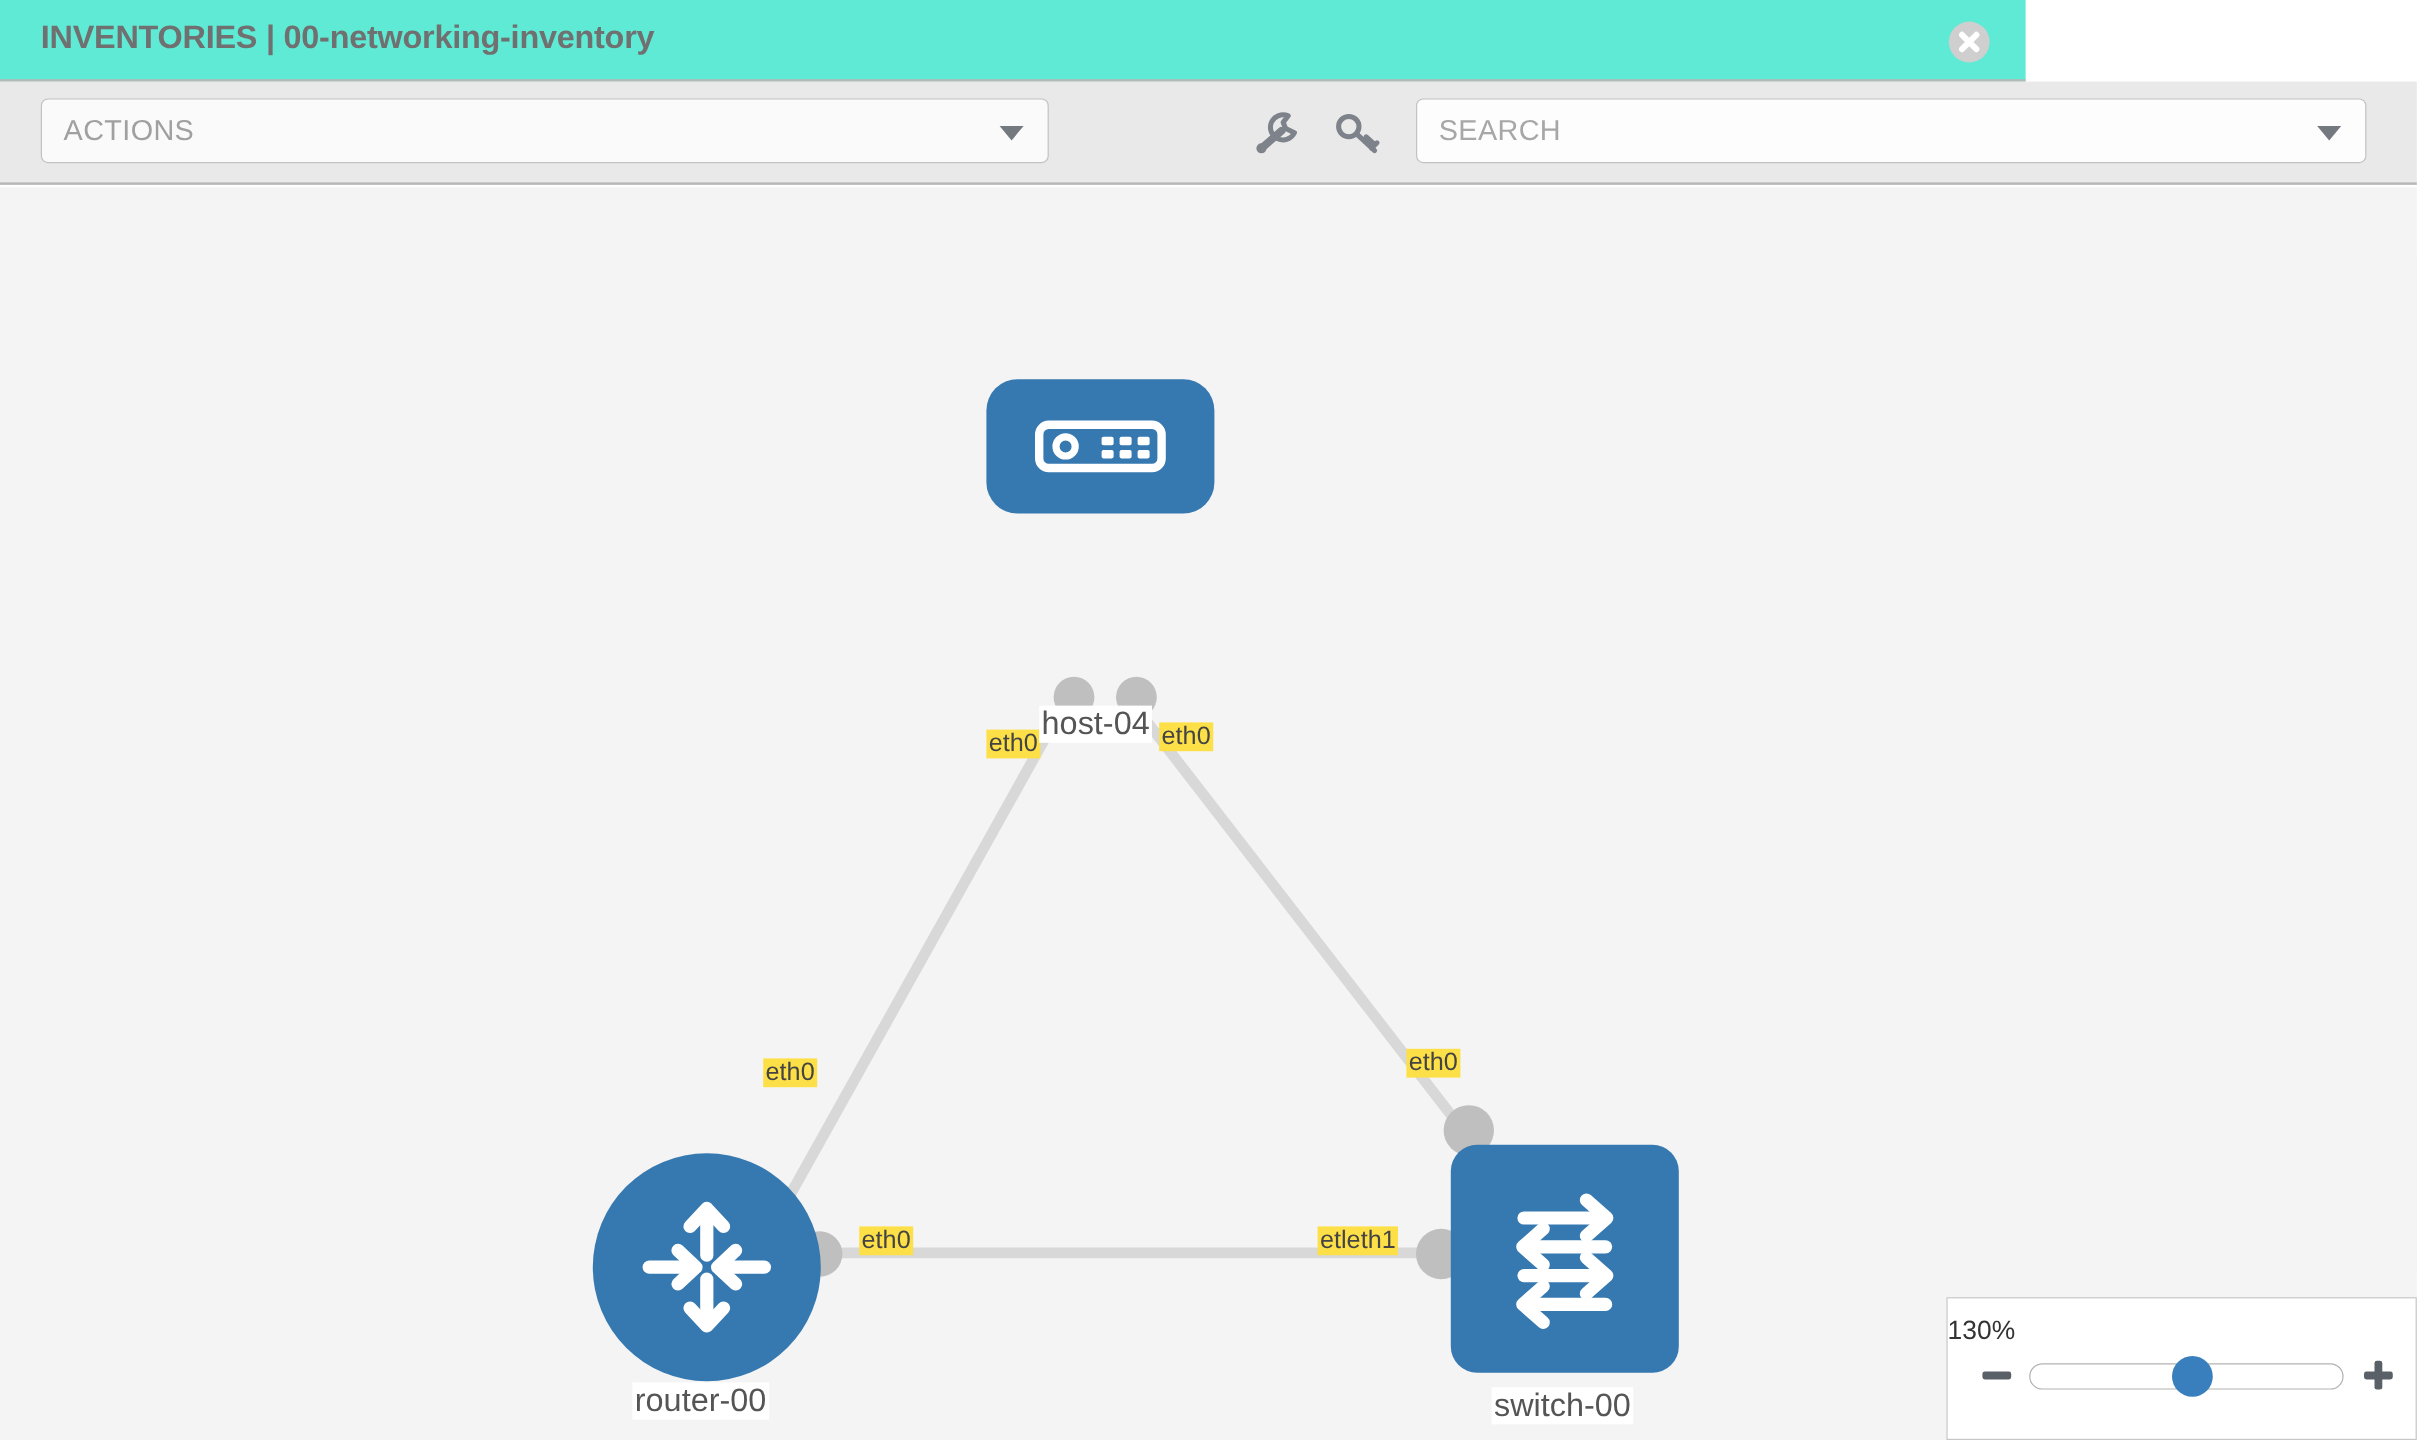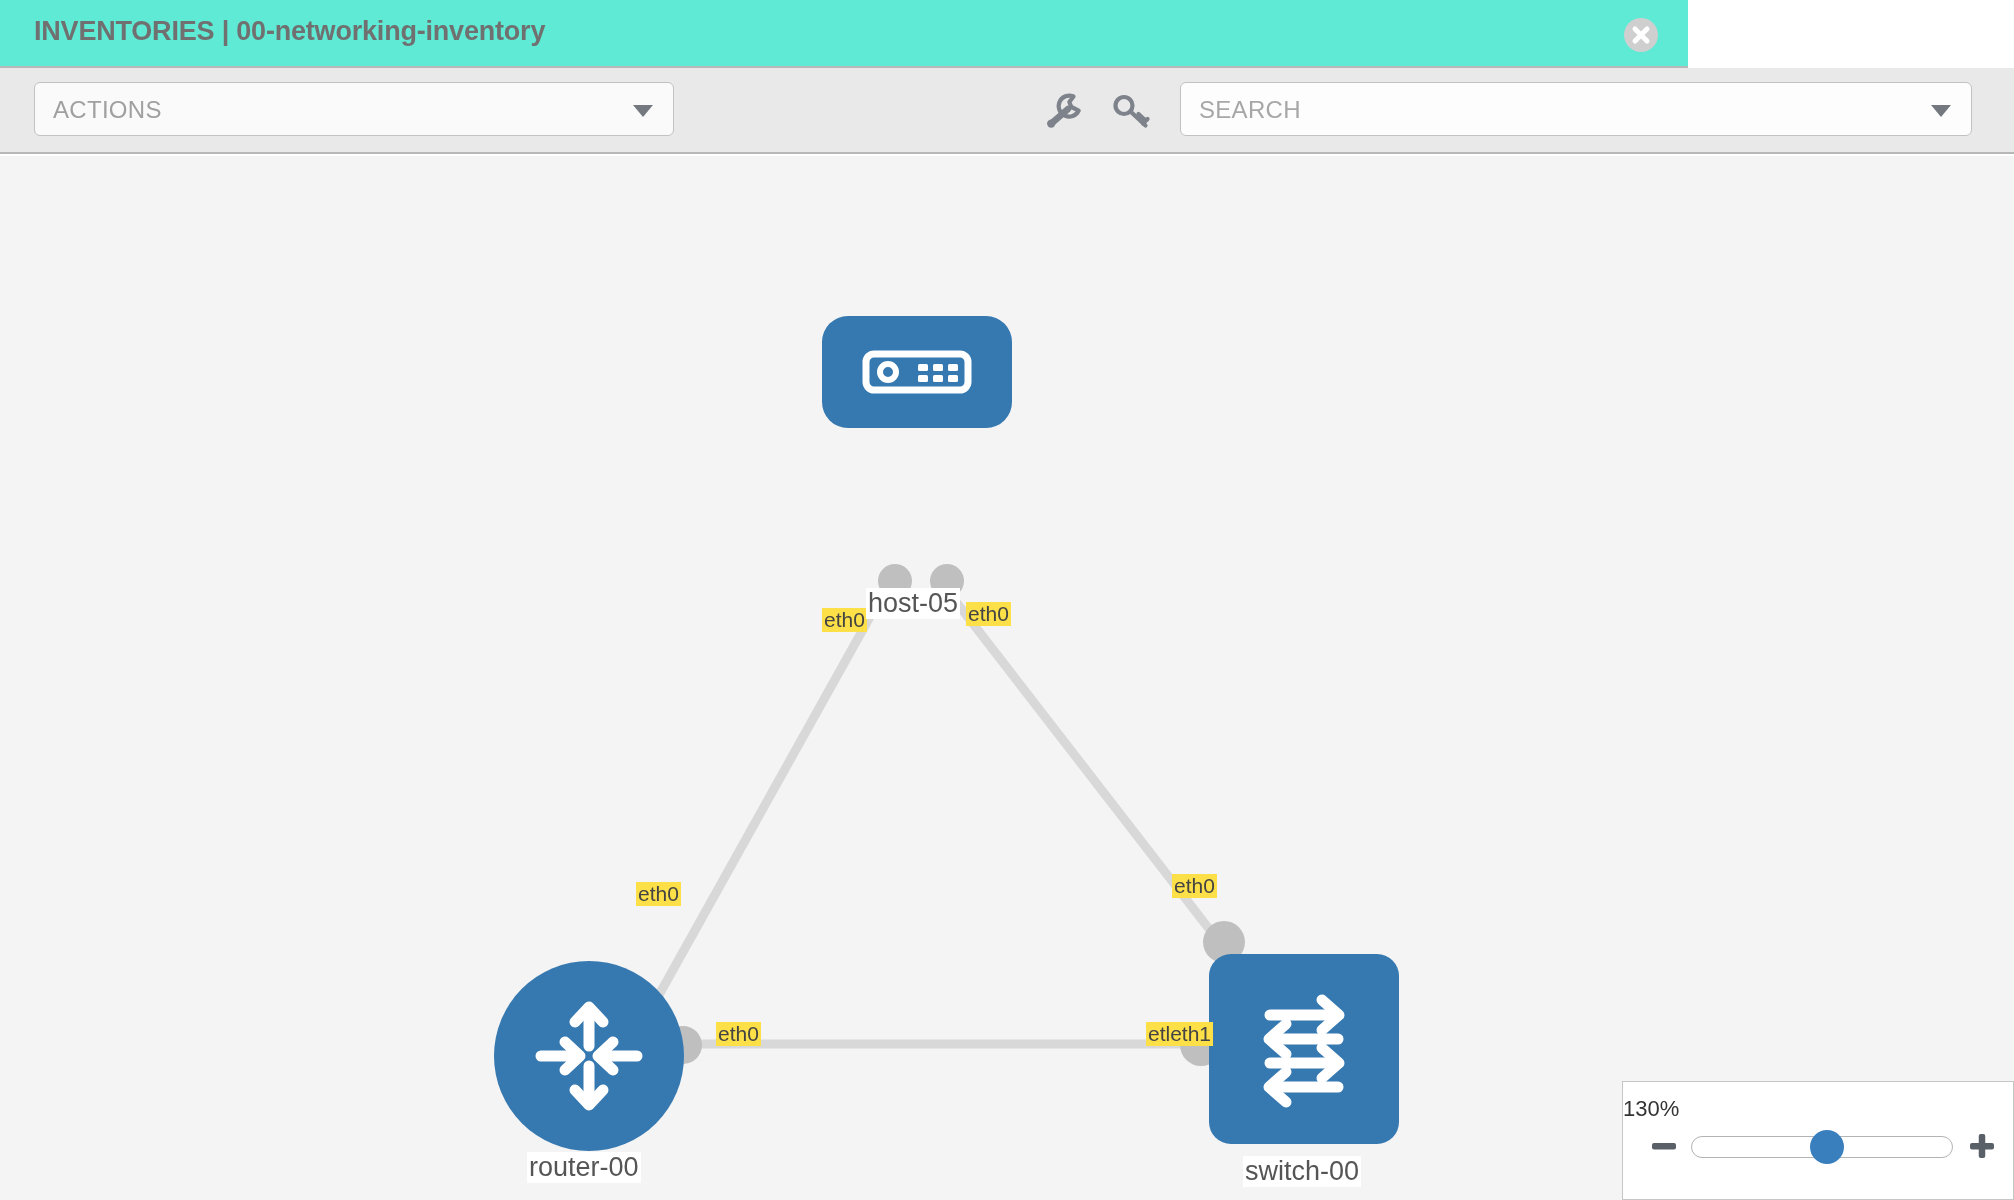--- a/index.html
+++ b/index.html
@@ -44,21 +44,21 @@
   .toolbar {
     position: absolute;
     left: 0; top: 68px;
     width: 2014px; height: 86px;
     background: #e9e9e9;
     border-bottom: 2px solid #b7b7b7;
   }
   .actions-select {
     position: absolute;
     left: 34px; top: 82px;
-    width: 640px; height: 54px;
+    width: 840px; height: 54px;
     background: #fafafa;
     border: 1px solid #c2c2c2;
     border-radius: 6px;
     cursor: pointer;
   }
   .actions-select .lbl {
     position: absolute;
     left: 18px; top: 13px;
     font-size: 24px;
     color: #a0a0a0;
@@ -257,21 +257,21 @@
         <rect x="71" y="20" width="10" height="7" rx="1.5" fill="#ffffff"></rect>
         <rect x="86" y="20" width="10" height="7" rx="1.5" fill="#ffffff"></rect>
         <rect x="56" y="31" width="10" height="7" rx="1.5" fill="#ffffff"></rect>
         <rect x="71" y="31" width="10" height="7" rx="1.5" fill="#ffffff"></rect>
         <rect x="86" y="31" width="10" height="7" rx="1.5" fill="#ffffff"></rect>
       </svg>
     </div>
 
     <div class="iface-label" style="left:822px; top:452px;">eth0</div>
     <div class="iface-label" style="left:966px; top:446px;">eth0</div>
-    <div class="node-label" style="left:866px; top:432px;">host-05</div>
+    <div class="node-label" style="left:866px; top:432px;">host-04</div>
   </div>
 
   <div class="node">
     <div class="port-nub" style="left:664px; top:870px; width:38px; height:38px;"></div>
 
     <div class="node-shape circle" style="left:494px; top:805px; width:190px; height:190px;">
       <svg width="124" height="124" viewBox="0 0 124 124">
         <g stroke="#ffffff" stroke-width="11" stroke-linecap="round" stroke-linejoin="round" fill="none">
 
           <path d="M62 52 L62 14"></path>
@@ -311,21 +311,21 @@
           <path d="M28 76 L96 76"></path>
           <path d="M80 61 L97 76 L80 91"></path>
 
           <path d="M96 100 L28 100"></path>
           <path d="M44 85 L27 100 L44 115"></path>
         </g>
       </svg>
     </div>
 
     <div class="iface-label" style="left:1172px; top:718px;">eth0</div>
-    <div class="iface-label" style="left:1146px; top:866px;">etleth1</div>
+    <div class="iface-label" style="left:1098px; top:866px;">etleth1</div>
     <div class="node-label" style="left:1243px; top:1000px;">switch-00</div>
   </div>
 
 </div>
 
 <div class="zoom-panel">
   <div class="zoom-level">130%</div>
 
   <div class="zoom-minus">
     <svg width="30" height="30" viewBox="0 0 30 30">

